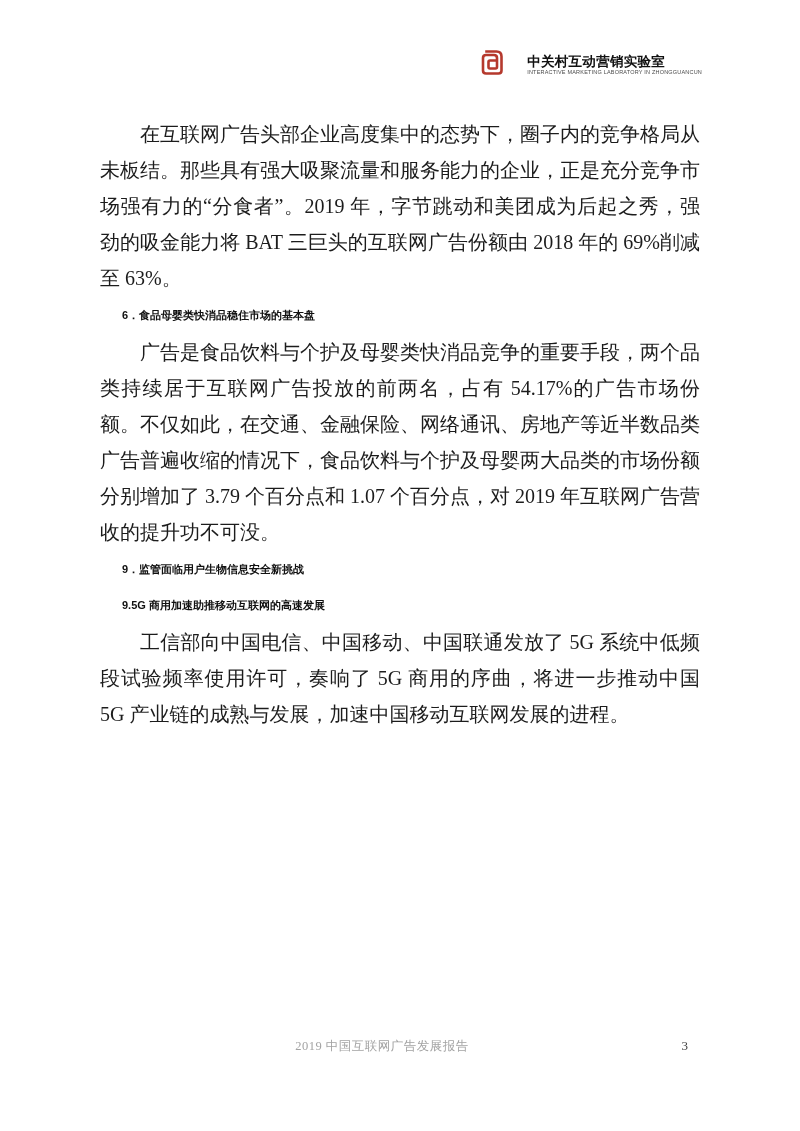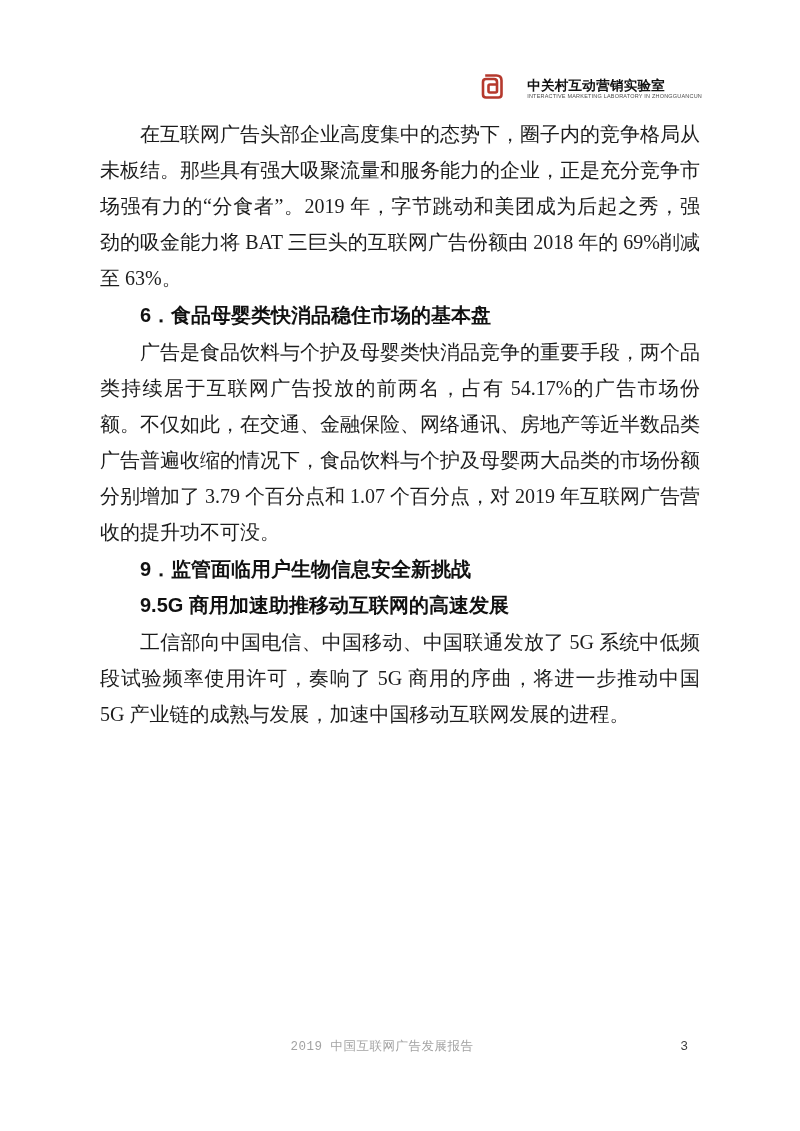--- a/index.html
+++ b/index.html
@@ -9,21 +9,21 @@
     background: #ffffff;
     position: relative;
     font-family: "Liberation Serif", "DejaVu Serif", serif;
     color: #1c1c1c;
     overflow: hidden;
   }
 
   
   .logo {
     position: absolute;
-    top: 74px;
+    top: 50px;
     right: 98px;
     display: flex;
     align-items: center;
     gap: 19px;
   }
   .logo-icon { width: 30px; height: 30px; flex: 0 0 auto; }
   .logo-textcol { display: flex; flex-direction: column; }
   .logo-title {
     font-family: "Liberation Sans", "DejaVu Sans", sans-serif;
     font-weight: 700;
@@ -52,37 +52,37 @@
   .para {
     font-size: 20px;
     line-height: 36px;
     margin: 0;
     text-align: justify;
     text-indent: 2em;
     color: #1c1c1c;
   }
   .heading {
     font-family: "Liberation Sans", "DejaVu Sans", sans-serif;
-    font-size: 20px;
+    font-size: 11px;
     font-weight: 700;
     line-height: 34px;
     margin: 2px 0 2px 0;
     padding-left: 2em;
     color: #111111;
   }
 
   
   .footer {
     position: absolute;
     top: 1038px;
     left: 100px;
     width: 600px;
     display: flex;
     align-items: baseline;
-    font-family: Liberation Mono, monospace;
+    font-family: Liberation Serif, serif;
   }
   .footer-title {
     flex: 1;
     text-align: center;
     font-size: 12.5px;
     color: #a3a3a3;
     letter-spacing: 0.5px;
   }
   .footer-page {
     width: 24px;

